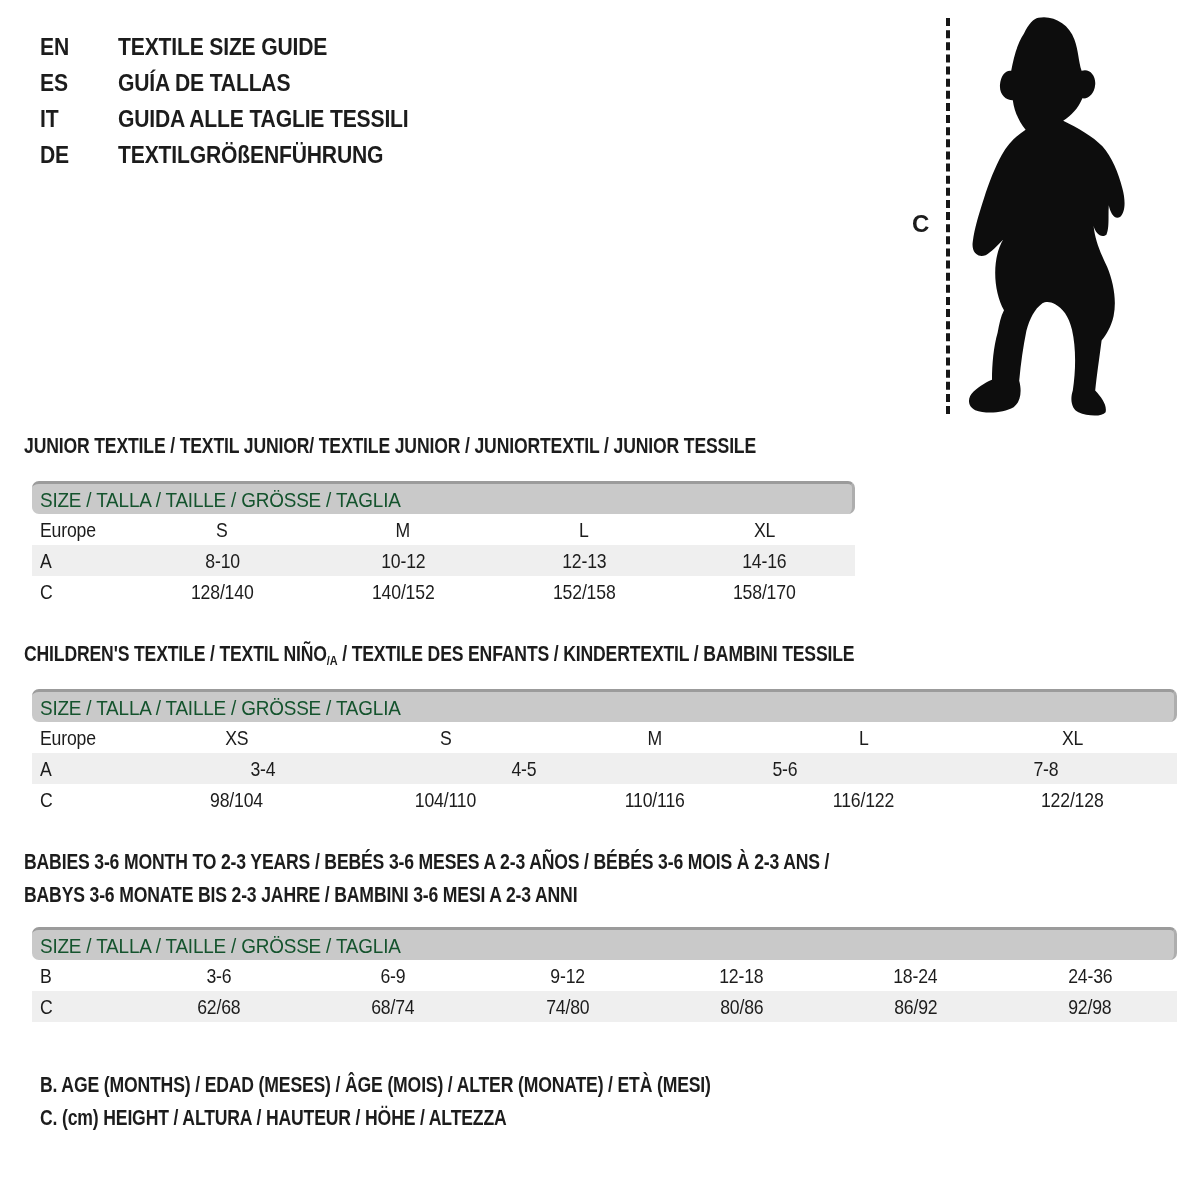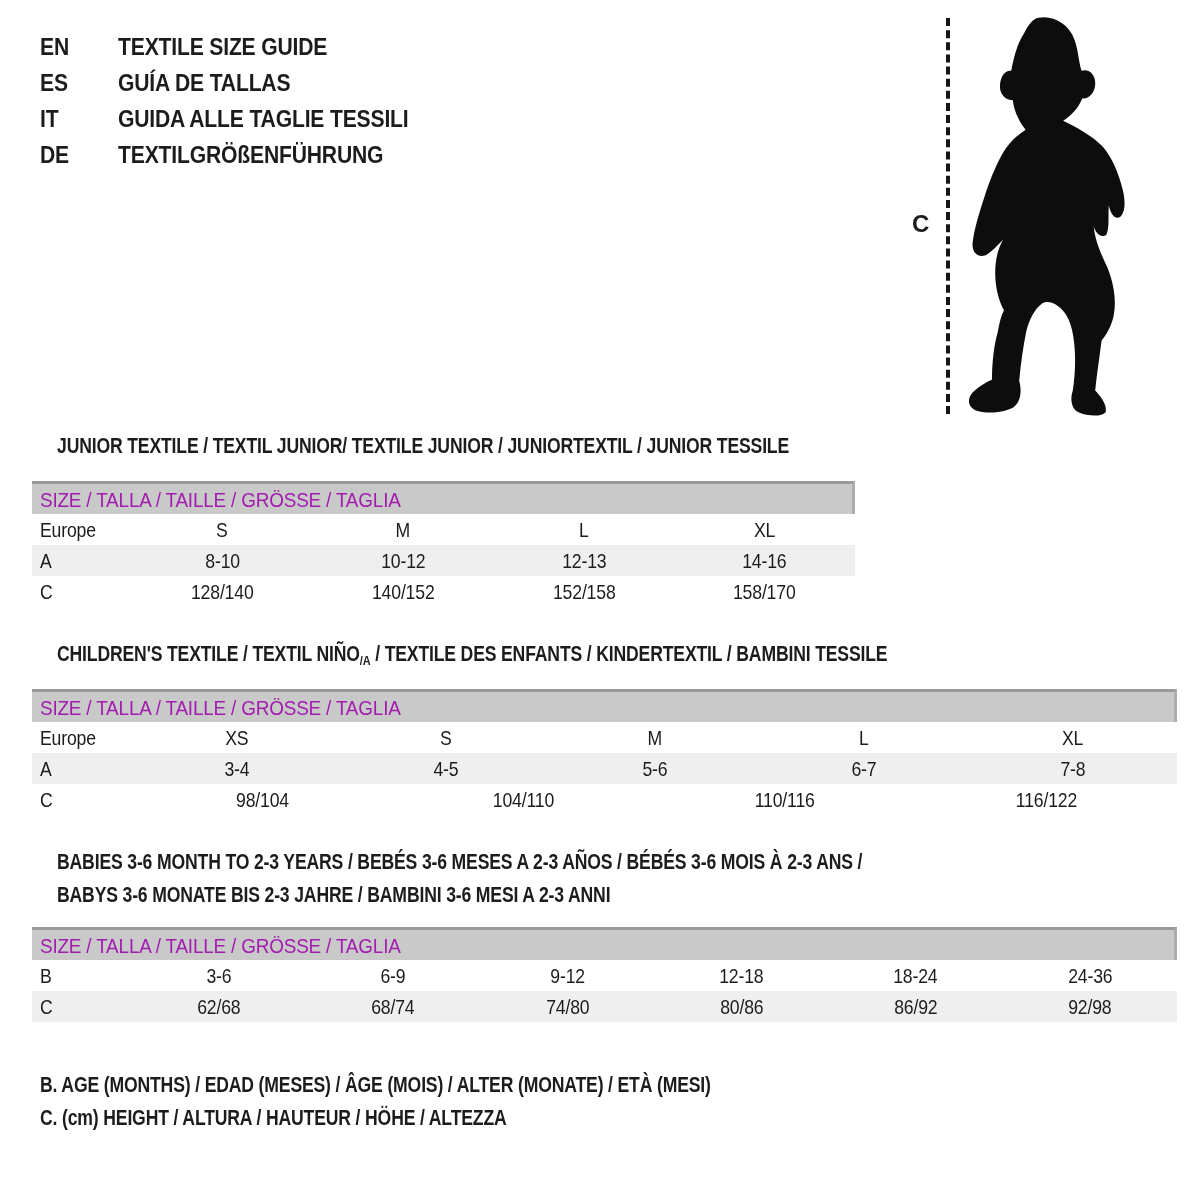--- a/index.html
+++ b/index.html
@@ -18,30 +18,30 @@
   .lang-block{position:absolute;left:40px;top:29px;}
   .lang-row{display:flex;height:36px;line-height:36px;font-weight:700;font-size:24px;}
   .lang-code{width:78px;flex:0 0 78px;}
 
   
   .measure-line{position:absolute;left:946px;top:18px;height:396px;width:0;border-left:4px dashed #161616;}
   .measure-label{position:absolute;left:912px;top:210px;font-size:24px;font-weight:700;}
   .toddler{position:absolute;left:952px;top:10px;width:200px;height:412px;}
 
   
-  .sec-title{position:absolute;left:57px;margin:0;font-size:22px;font-weight:700;line-height:26px;}
+  .sec-title{position:absolute;left:24px;margin:0;font-size:22px;font-weight:700;line-height:26px;}
   .sec-title.two-line{line-height:33px;}
   .sub-a{font-size:0.62em;position:relative;top:4px;}
 
   
   .tbl{position:absolute;left:32px;}
   .tbl-head{
     height:33px;line-height:31px;background:#c9c9c9;
     border-top:3px solid #9b9b9b;border-right:3px solid #aeaeae;
-    box-sizing:border-box;padding-left:8px;font-size:21px;color:#a21caf;
+    box-sizing:border-box;padding-left:8px;font-size:21px;color:#14532d;border-radius:7px;
   }
   .row{display:flex;height:31px;line-height:31px;font-size:21px;}
   .row.alt{background:#efefef;}
   .row-label{flex:0 0 100px;padding-left:8px;box-sizing:border-box;text-align:left;}
   .cell{flex:1 1 0;text-align:center;}
 
   
   .footnotes{position:absolute;left:40px;top:1068px;}
   .footnote{height:33px;line-height:33px;font-weight:700;font-size:22px;}
 </style>
@@ -141,29 +141,29 @@
       <span class="cell"><span class="cndc">S</span></span>
       <span class="cell"><span class="cndc">M</span></span>
       <span class="cell"><span class="cndc">L</span></span>
       <span class="cell"><span class="cndc">XL</span></span>
     </div>
     <div class="row alt">
       <span class="row-label"><span class="cnd">A</span></span>
       <span class="cell"><span class="cndc">3-4</span></span>
       <span class="cell"><span class="cndc">4-5</span></span>
       <span class="cell"><span class="cndc">5-6</span></span>
-      <span class="cell"><span class="cndc">6-7</span></span>
       <span class="cell"><span class="cndc">7-8</span></span>
     </div>
     <div class="row">
       <span class="row-label"><span class="cnd">C</span></span>
       <span class="cell"><span class="cndc">98/104</span></span>
       <span class="cell"><span class="cndc">104/110</span></span>
       <span class="cell"><span class="cndc">110/116</span></span>
       <span class="cell"><span class="cndc">116/122</span></span>
+      <span class="cell"><span class="cndc">122/128</span></span>
     </div>
   </div>
 
   <h2 class="sec-title two-line" style="top:845px;">
     <span class="cnd80">BABIES 3-6 MONTH TO 2-3 YEARS / BEBÉS 3-6 MESES A 2-3 AÑOS / BÉBÉS 3-6 MOIS À 2-3 ANS /</span><br>
     <span class="cnd80">BABYS 3-6 MONATE BIS 2-3 JAHRE / BAMBINI 3-6 MESI A 2-3 ANNI</span>
   </h2>
   <div class="tbl" style="top:927px;width:1145px;">
     <div class="tbl-head">
       <span class="cnd90">SIZE / TALLA / TAILLE / GRÖSSE / TAGLIA</span>

